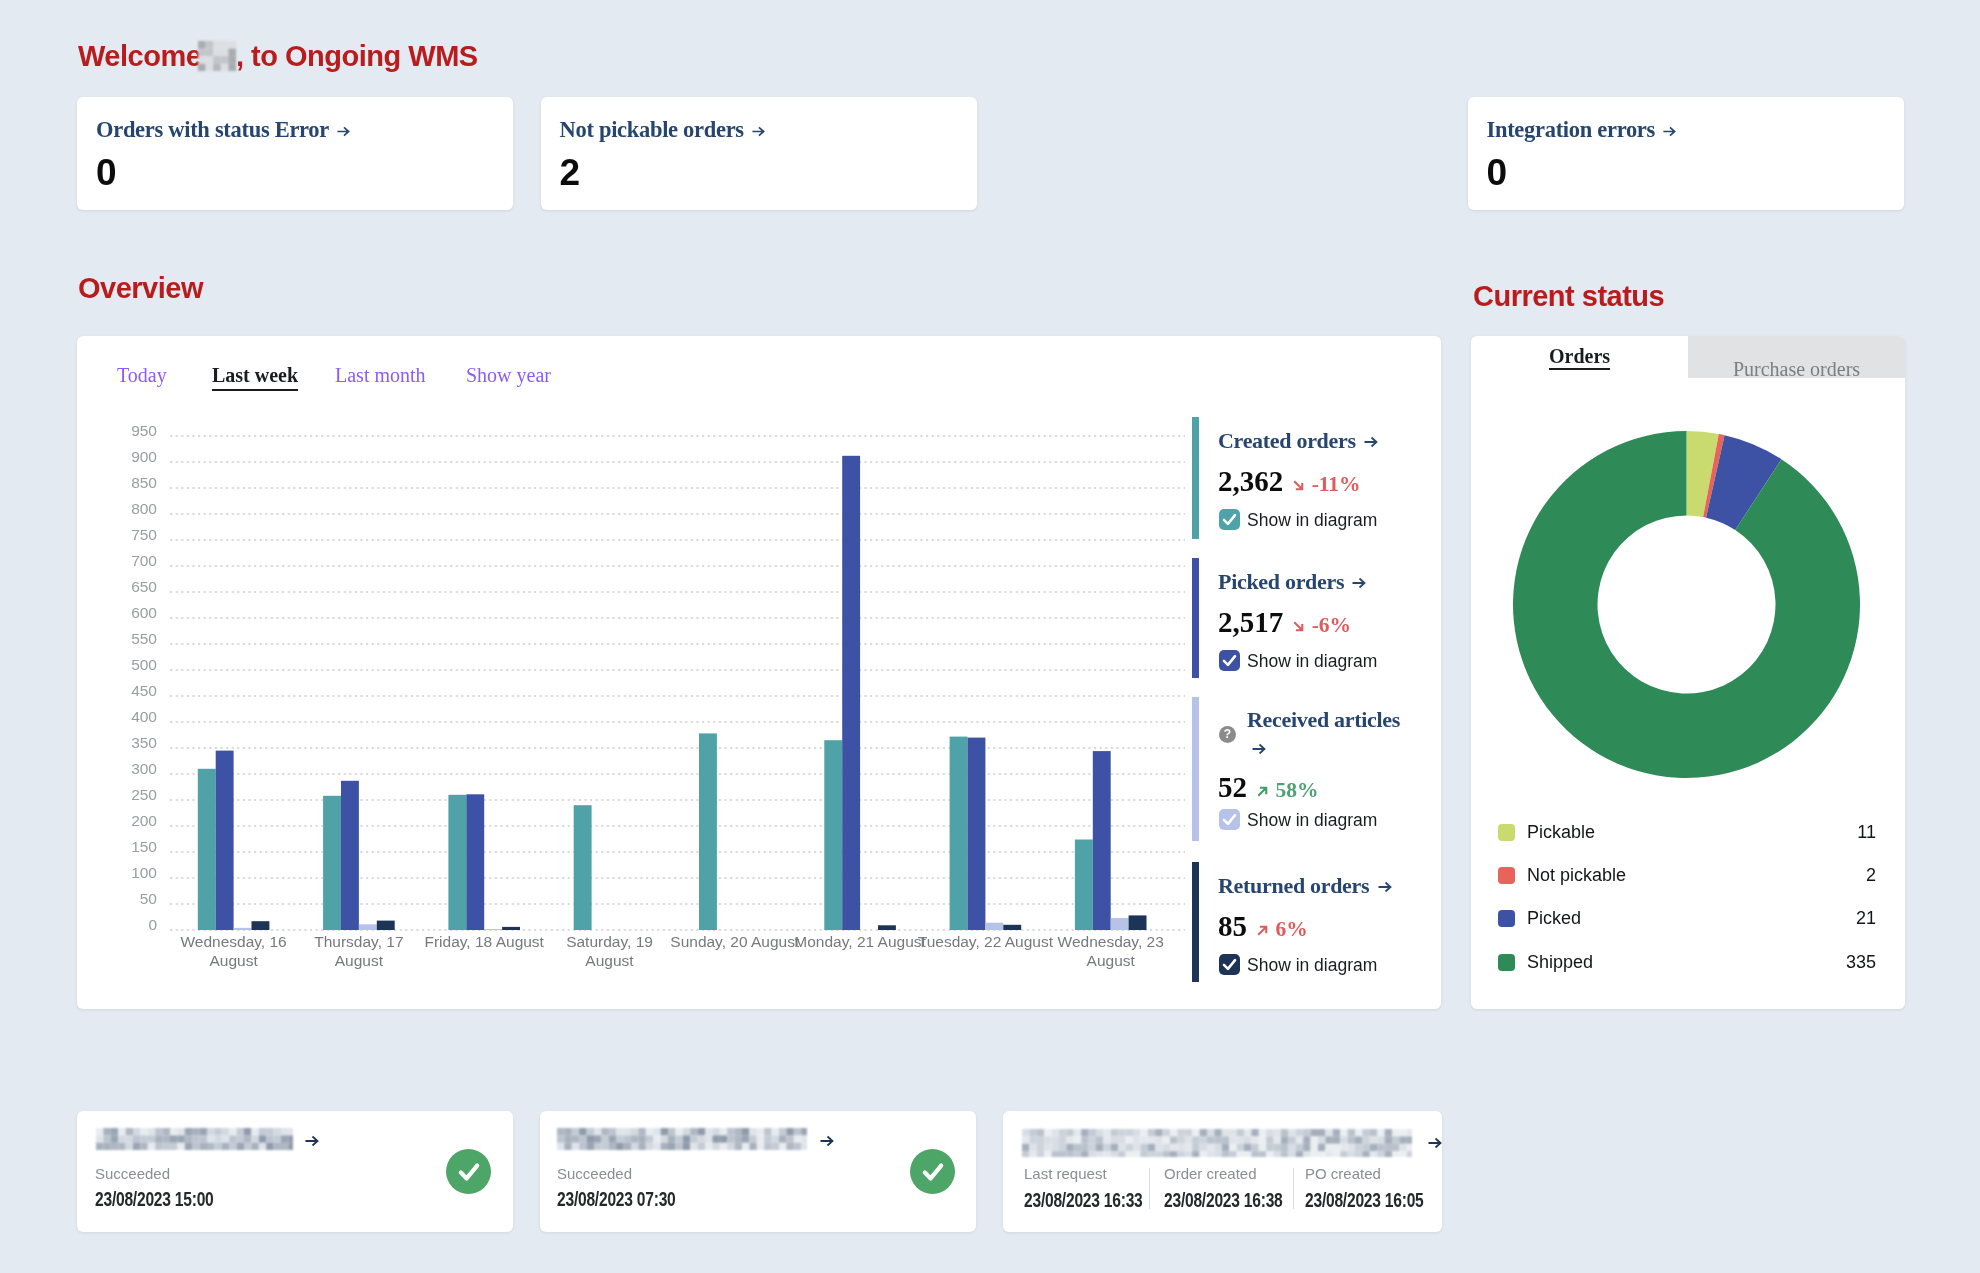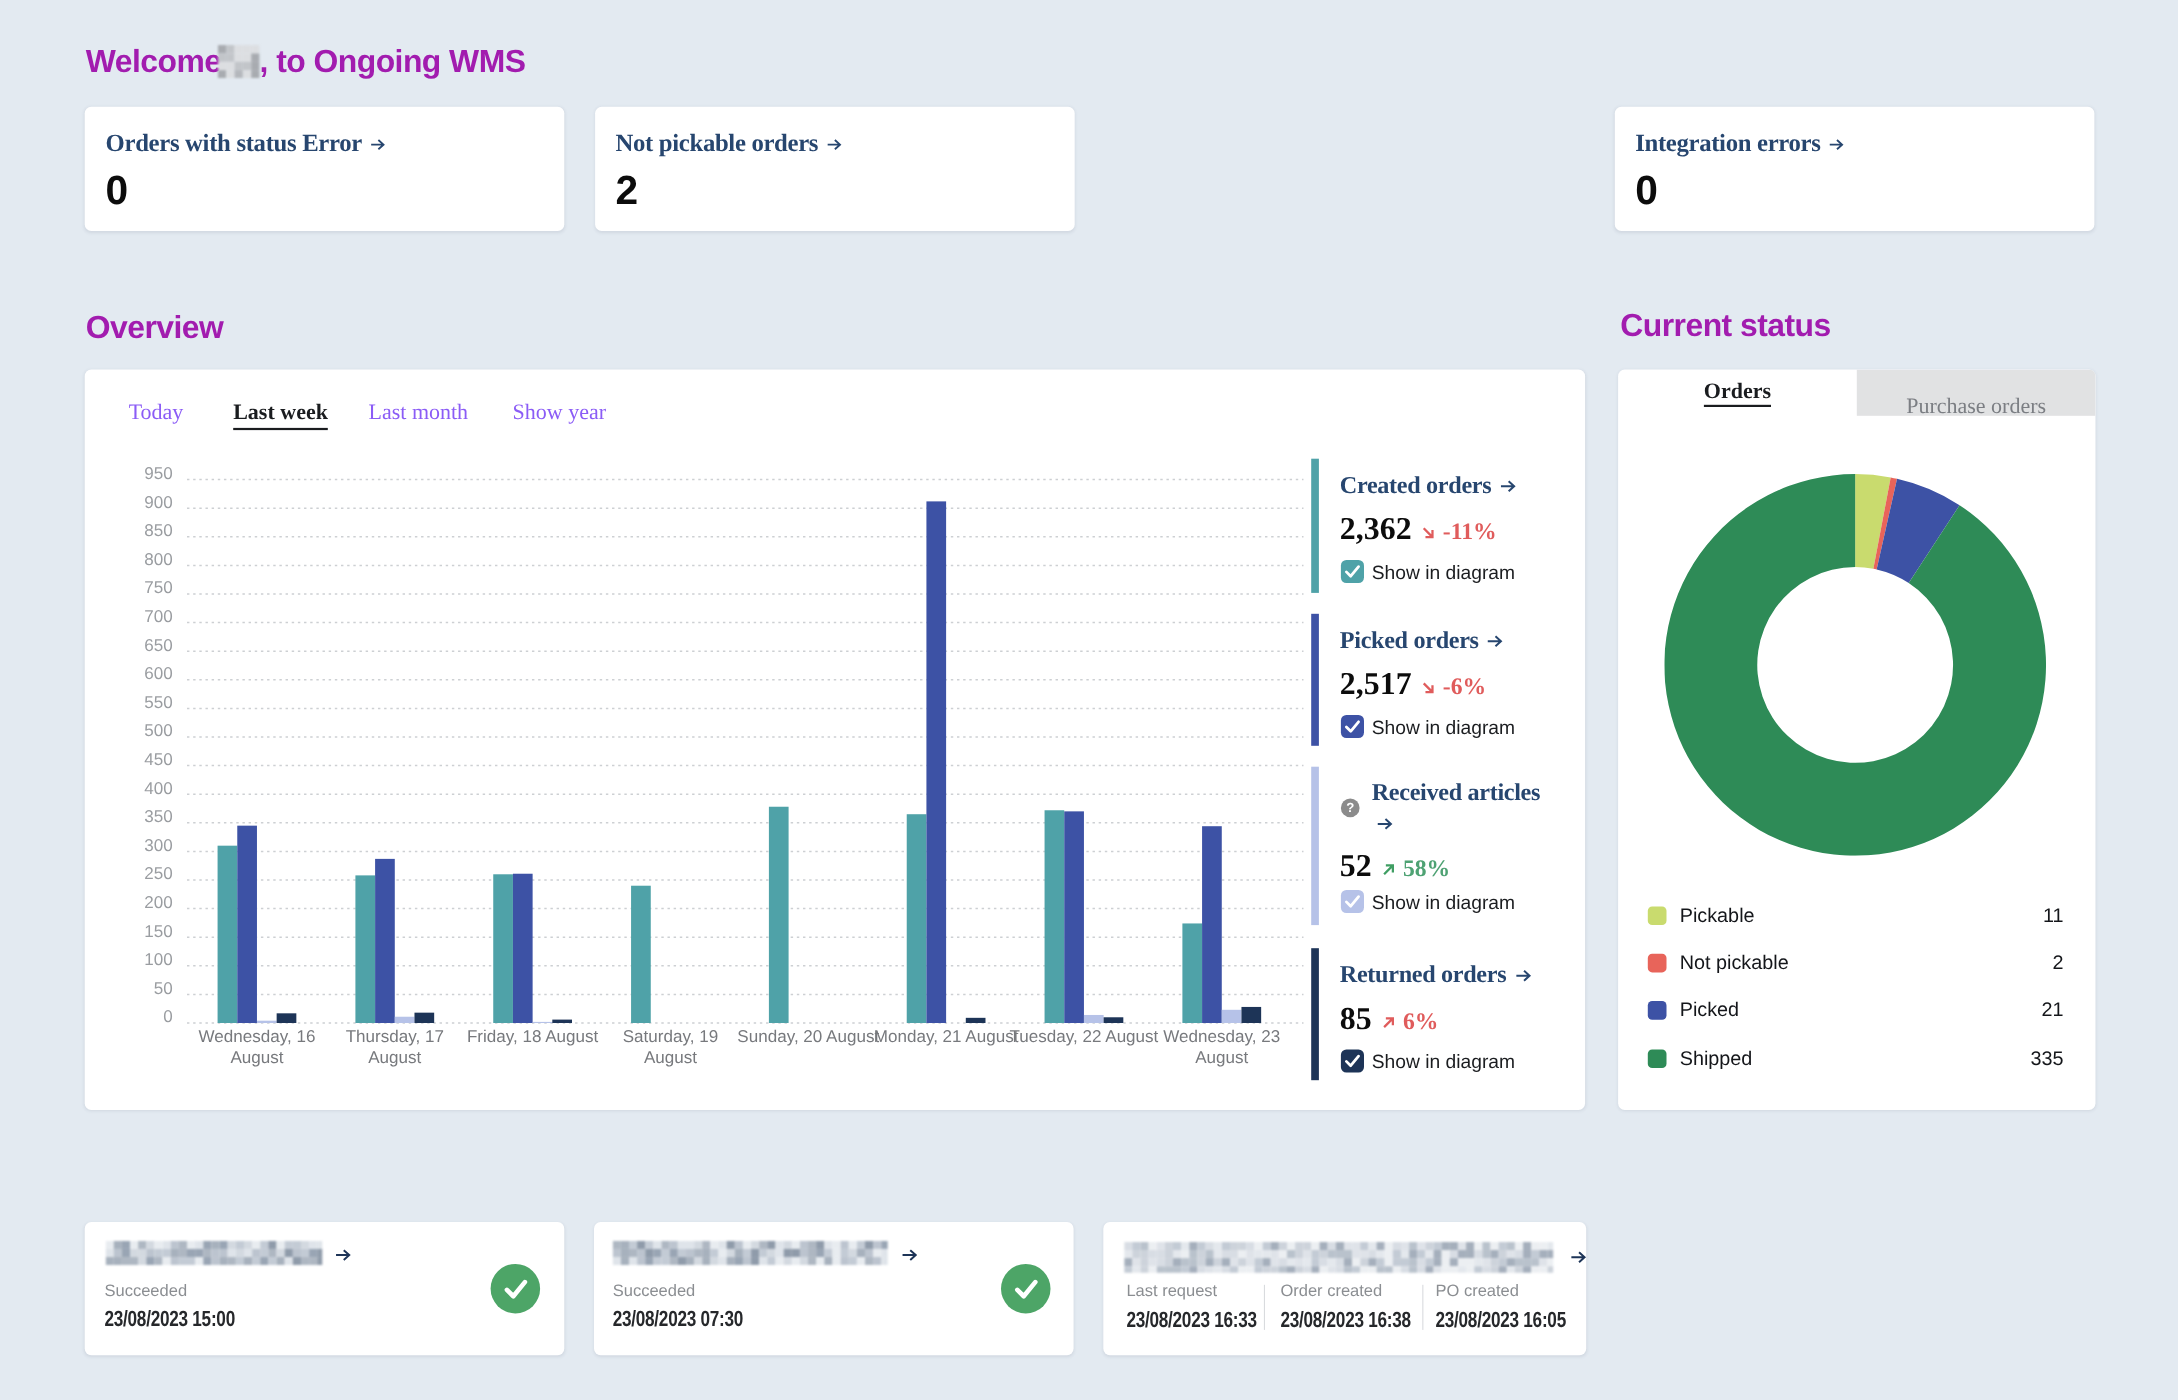--- a/index.html
+++ b/index.html
@@ -1,19 +1,19 @@
 <!DOCTYPE html>
 <html><head>
 <meta charset="utf-8">
 <style>
 * { margin:0; padding:0; box-sizing:border-box; }
 html,body { width:1980px; height:1273px; background:#e3eaf1; font-family:"Liberation Sans", sans-serif; }
 .page { position:relative; width:1980px; height:1273px; overflow:hidden; }
 .card { position:absolute; background:#ffffff; border-radius:6px; box-shadow:0 1px 3px rgba(45,62,90,0.10); }
-.h1 { position:absolute; font-size:29px; font-weight:bold; color:#a21caf; letter-spacing:-0.5px; white-space:nowrap; }
+.h1 { position:absolute; font-size:29px; font-weight:bold; color:#b91c1c; letter-spacing:-0.5px; white-space:nowrap; }
 .stitle { position:absolute; left:19px; top:20px; font-family:"Liberation Serif", serif; font-weight:bold;
           font-size:22.5px; color:#27466f; letter-spacing:-0.3px; }
 .snum { position:absolute; left:19px; top:55px; font-size:37px; font-weight:bold; color:#0c0c0c; }
 .tab { position:absolute; font-family:"Liberation Serif", serif; font-size:20px; color:#8b5cf6; top:28px; }
 .tab.active { color:#1a1c1f; font-weight:bold; border-bottom:2.5px solid #1a1c1f; padding-bottom:2px; }
 .chartsvg { position:absolute; left:0; top:0; }
 .ltitle { position:absolute; font-family:"Liberation Serif", serif; font-weight:bold; font-size:22px;
            color:#27466f; line-height:26px; letter-spacing:-0.3px; white-space:nowrap; }
 .larr svg { margin-left:2px; }
 .lnum { position:absolute; font-family:"Liberation Serif", serif; font-weight:bold; font-size:29px;
@@ -75,21 +75,21 @@
           </svg></span></div>
       <div class="snum">2</div>
     </div>
     <div class="card" style="left:1467.5px;top:97px;width:436px;height:113px">
       <div class="stitle">Integration errors <span class="larr"><svg width="15" height="15" viewBox="0 0 16 16" style="vertical-align:-2px">
             <path d="M1.5 8 H13 M8.5 3.5 L13.5 8 L8.5 12.5" stroke="#27466f" stroke-width="1.8" fill="none"></path>
           </svg></span></div>
       <div class="snum">0</div>
     </div>
 
-  <div class="h1" style="left:78px;top:282px">Overview</div>
+  <div class="h1" style="left:78px;top:272px">Overview</div>
   <div class="h1" style="left:1473px;top:280px">Current status</div>
 
   <div class="card" style="left:77px;top:336px;width:1364px;height:673px">
     <svg class="chartsvg" width="1364" height="673" viewBox="0 0 1364 673">
         <line x1="93" y1="594.0" x2="1108" y2="594.0" stroke="#cdd0d3" stroke-width="1.4" stroke-dasharray="2.2 3.4"></line>
         <text x="80" y="593.5" text-anchor="end" font-size="15.5" fill="#9a9da1" font-family="Liberation Sans, sans-serif">0</text>
         <line x1="93" y1="568.0" x2="1108" y2="568.0" stroke="#cdd0d3" stroke-width="1.4" stroke-dasharray="2.2 3.4"></line>
         <text x="80" y="567.5" text-anchor="end" font-size="15.5" fill="#9a9da1" font-family="Liberation Sans, sans-serif">50</text>
         <line x1="93" y1="542.0" x2="1108" y2="542.0" stroke="#cdd0d3" stroke-width="1.4" stroke-dasharray="2.2 3.4"></line>
         <text x="80" y="541.5" text-anchor="end" font-size="15.5" fill="#9a9da1" font-family="Liberation Sans, sans-serif">100</text>

